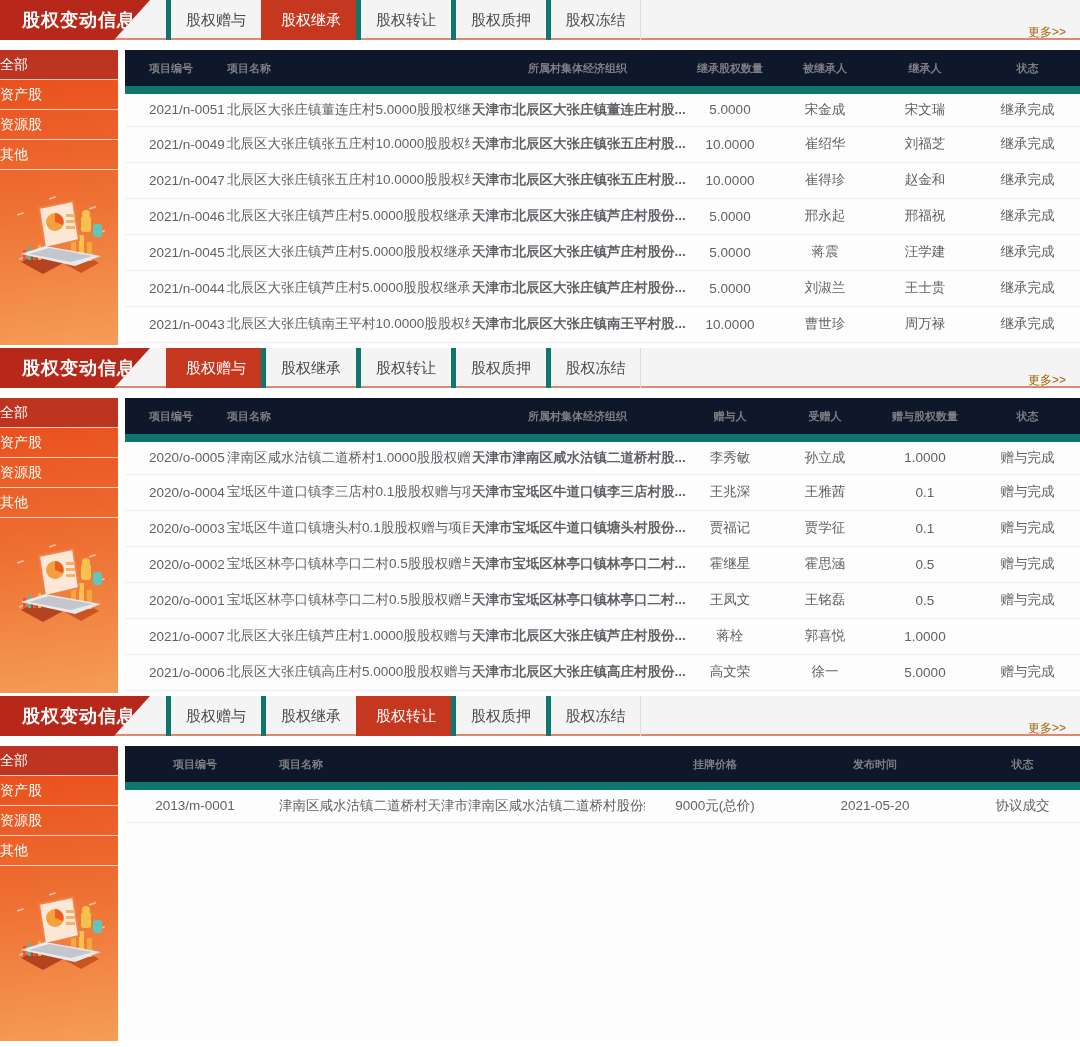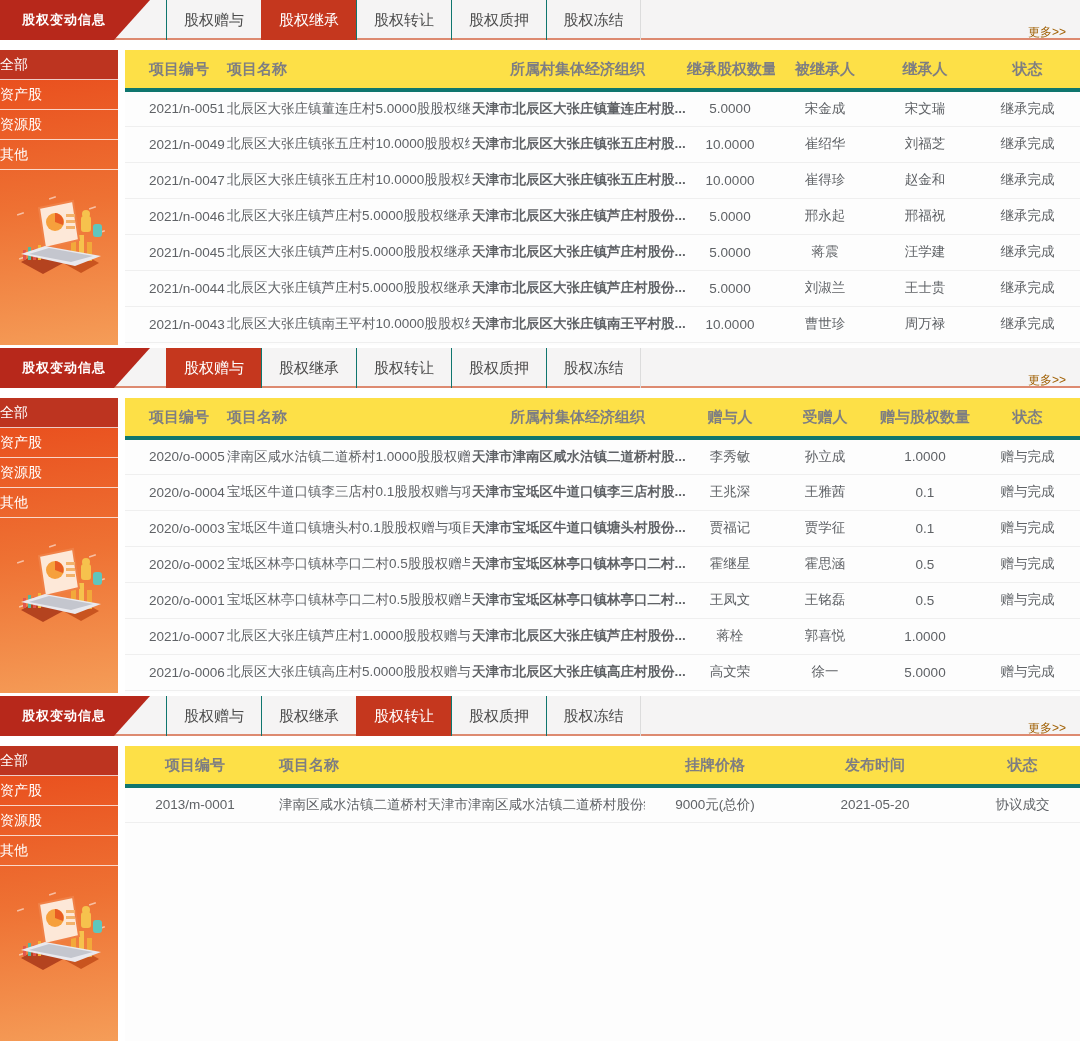--- a/index.html
+++ b/index.html
@@ -6,45 +6,45 @@
   html,body { width:1080px; height:1047px; overflow:hidden; background:#ffffff;
     font-family:"Liberation Sans","DejaVu Sans",sans-serif; }
 
   .panel { width:1080px; }
   .panel + .panel { margin-top:3px; }
 
   
   .topbar { position:relative; height:40px; background:#f5f4f4;
     border-bottom:2px solid #dd8a70; }
   .ribbon { position:absolute; left:0; top:0; width:150px; height:40px;
-    background:#b7281b; color:#fff; font-size:13px; font-weight:bold;
+    background:#b7281b; color:#fff; font-size:18px; font-weight:bold;
     line-height:40px; padding-left:22px; letter-spacing:1px;
     clip-path:polygon(0 0,100% 0,76% 100%,0 100%); }
   .tabs { display:flex; margin-left:166px; height:40px; }
   .tab { width:95px; height:40px; line-height:40px; text-align:center;
-    font-size:15px; color:#4c4c4c; border-left:1px solid #0f766e; cursor:pointer; }
+    font-size:15px; color:#4c4c4c; border-left:5px solid #0f766e; cursor:pointer; }
   .tab:last-child { border-right:1px solid #dcdcdc; }
   .tab.active { background:#c5371e; color:#fff; border-color:#c5371e; }
   .more { position:absolute; right:14px; top:12px; height:40px; line-height:40px;
     font-size:12px; color:#a16207; cursor:pointer; text-decoration:none; }
 
   
   .content { display:flex; margin-top:10px; height:295px; }
 
   .sidebar { width:118px; margin-right:7px; flex:none;
     background:linear-gradient(172deg,#e8491a 0%,#ee7133 52%,#f59d58 100%); }
   .cat { height:30px; line-height:29px; color:#fff;
     font-size:14px; border-bottom:1px solid rgba(255,255,255,.75); cursor:pointer; }
   .cat.selected { background:#bd3420; }
   .illu { display:block; margin:22px auto 0 auto; }
 
   .table-wrap { flex:1; background:#fdfdfd; }
   table { width:100%; border-collapse:collapse; table-layout:fixed; }
-  th { height:40px; font-size:15px; font-weight:bold; color:#7e7e82;
-    background:#fde047; border-bottom:4px solid #0f766e; white-space:nowrap;
+  th { height:40px; font-size:11px; font-weight:bold; color:#7e7e82;
+    background:#0f172a; border-bottom:8px solid #0f766e; white-space:nowrap;
     overflow:hidden; }
   td { height:36px; font-size:13.5px; color:#5f6266; border-bottom:1px solid #efefef;
     white-space:nowrap; overflow:hidden; text-overflow:clip; }
   th, td { text-align:center; padding:0 2px; }
 
   
   .t7 th:nth-child(1), .t7 td:nth-child(1) { text-align:left; padding-left:24px; }
   .t7 th:nth-child(2), .t7 td:nth-child(2) { text-align:left; }
   .t7 td:nth-child(3) { text-align:left;font-weight:bold; }
 

